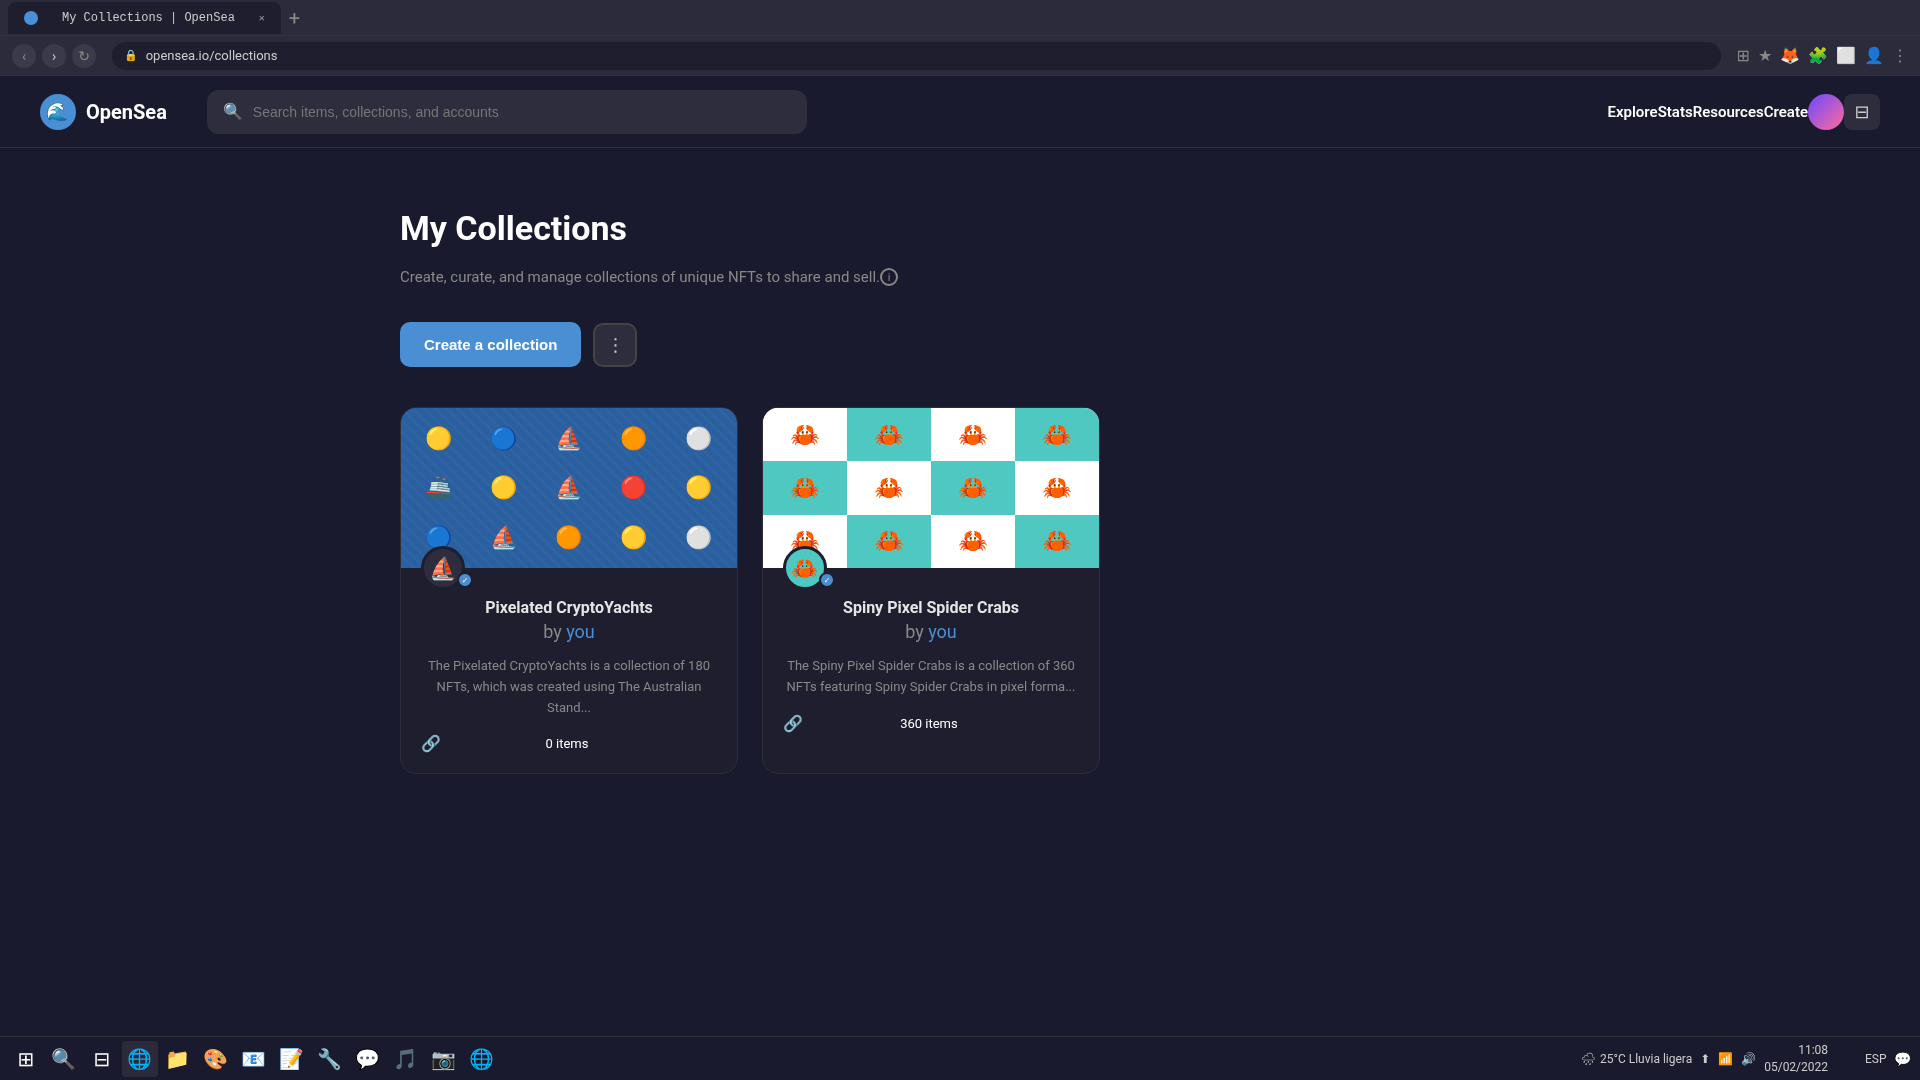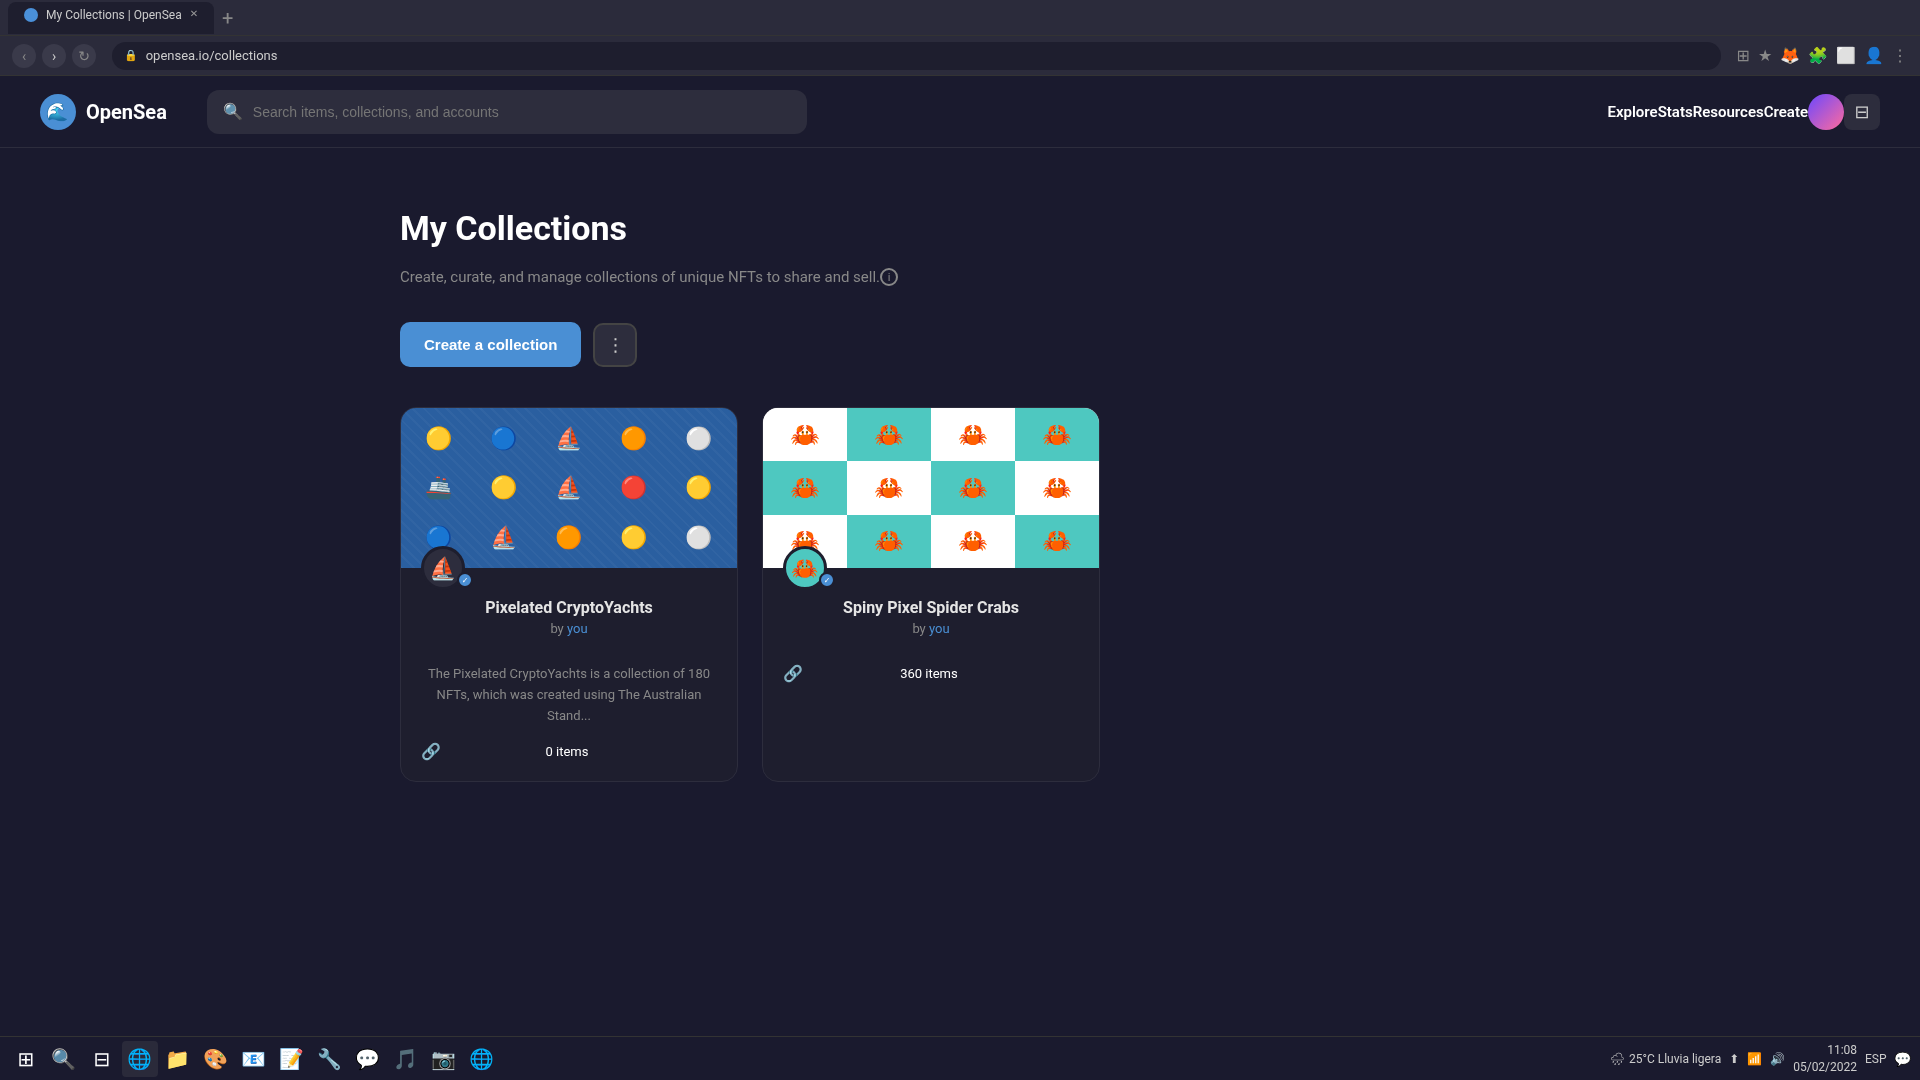--- a/index.html
+++ b/index.html
@@ -19,22 +19,24 @@
       padding: 0 8px;
       border-bottom: 1px solid #333;
     }
     .tab {
       background: #1e1e2e;
       border-radius: 8px 8px 0 0;
       padding: 6px 16px;
       font-size: 12px;
       color: #ccc;
       display: flex;
-      gap: 8px;
+      align-items: center;
+      gap: 24px;
       height: 32px;
+      font-family: Liberation Mono, monospace;
     }
     .tab-favicon {
       width: 14px; height: 14px;
       background: #4a90d9;
       border-radius: 50%;
     }
     .tab-close {
       font-size: 10px;
       color: #999;
       cursor: pointer;
@@ -334,24 +336,24 @@
       padding: 0 20px 20px;
     }
     .card-title {
       font-size: 16px;
       font-weight: 700;
       color: #e5e5e5;
       text-align: center;
       margin-bottom: 4px;
     }
     .card-author {
-      font-size: 13px;
+      font-size: 18px;
       color: #888;
       text-align: center;
-      margin-bottom: 28px;
+      margin-bottom: 14px;
     }
     .card-author a {
       color: #4a8fd4;
       text-decoration: none;
     }
     .card-description {
       font-size: 13px;
       color: #888;
       text-align: center;
       line-height: 1.6;
@@ -541,20 +543,21 @@
       </div>
       <div class="card-avatar-wrap">
         <div class="card-avatar" style="background:#4ec8c0;">🦀</div>
         <div class="card-avatar-badge">✓</div>
       </div>
       <div class="card-body">
         <div class="card-title">Spiny Pixel Spider Crabs</div>
         <div class="card-author">
           by <a href="#">you</a>
         </div>
+        <div class="card-description">The Spiny Pixel Spider Crabs is a collection of 360 NFTs featuring Spiny Spider Crabs in pixel forma...</div>
         <div class="card-footer">
           <span class="card-link-icon">🔗</span>
           <span class="card-items">360 items</span>
           <span style="width:24px"></span>
         </div>
       </div>
     </div>
 
   </div>
 </main>
@@ -579,16 +582,16 @@
       🌧
       <span>25°C  Lluvia ligera</span>
     </div>
     <span>⬆</span>
     <span>📶</span>
     <span>🔊</span>
     <div class="taskbar-time">
       <div>11:08</div>
       <div>05/02/2022</div>
     </div>
-    <span style="font-size:12px; color:#ccc;">ESP</span>
+    <span style="font-size:12px; color:#ccc;margin-left:29px;">ESP</span>
     <span style="font-size:14px;">💬</span>
   </div>
 </div>
 
 </body></html>

